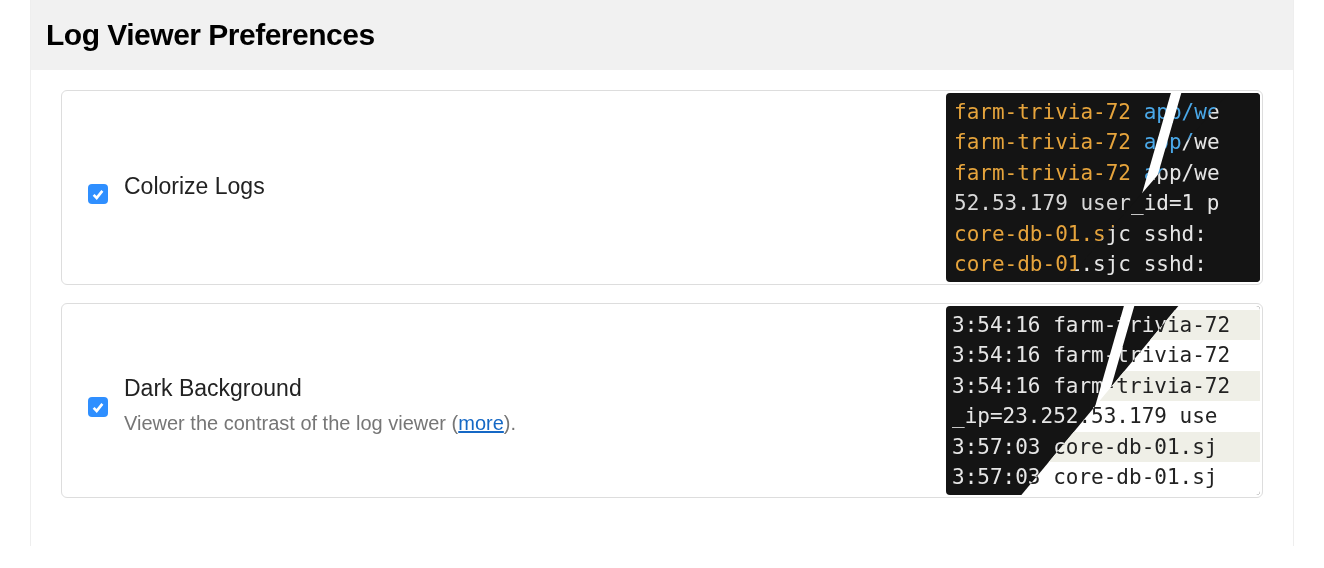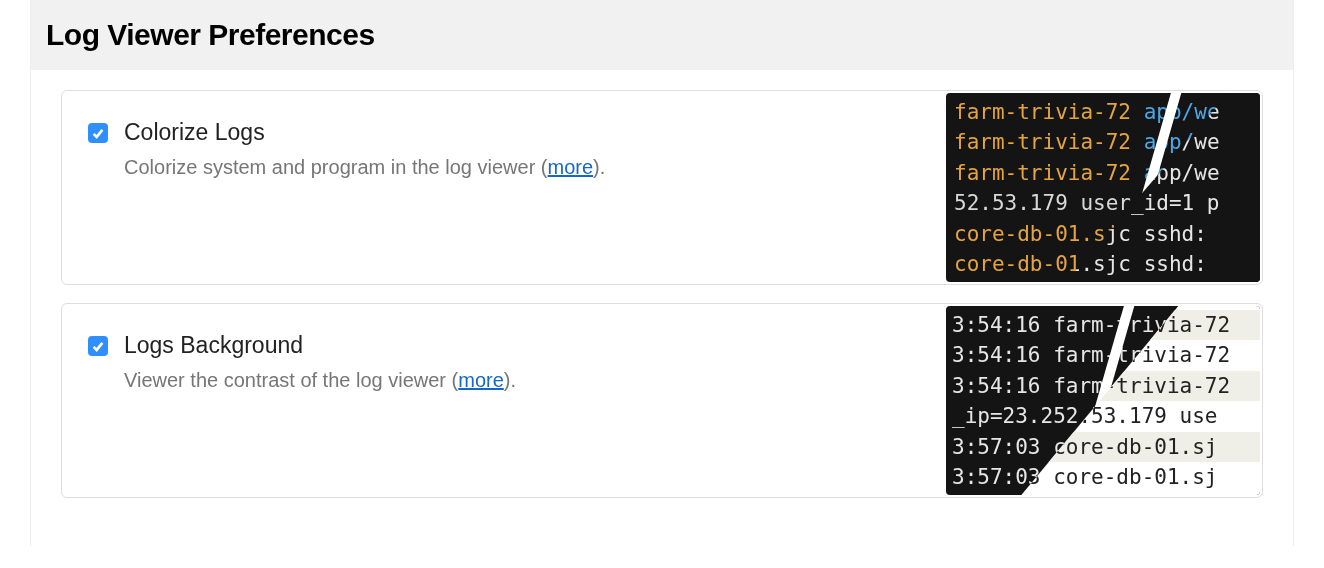--- a/index.html
+++ b/index.html
@@ -38,21 +38,21 @@
       position: relative;
       overflow: hidden;
       display: flex;
       align-items: stretch;
       min-height: 195px;
     }
     .pref-body {
       flex: 1;
       padding: 28px 26px 20px 26px;
       display: flex;
-      align-items: flex-start;
+      align-items: center;
       gap: 16px;
     }
     .checkbox {
       width: 20px;
       height: 20px;
       border-radius: 4px;
       background: #2f8fff;
       display: inline-flex;
       align-items: center;
       justify-content: center;
@@ -174,23 +174,20 @@
 
     <div class="pref-card">
       <div class="pref-body">
         <span class="checkbox">
           <svg viewBox="0 0 16 16">
               <polyline points="3,9 6.5,12.5 13,4.5"></polyline>
             </svg>
         </span>
         <div class="pref-text">
           <h3>Colorize Logs</h3>
-          <p>
-            <span>Colorize system and program in the log viewer (</span><a>more</a><span>).</span>
-          </p>
         </div>
       </div>
       <div class="preview preview-colorize">
         <div class="preview-inner">
           <div class="dark-layer">
             <div class="row"><span class="orange">farm-trivia-72</span> <span class="blue">app/we</span></div>
             <div class="row"><span class="orange">farm-trivia-72</span> <span class="blue">app/we</span></div>
             <div class="row"><span class="orange">farm-trivia-72</span> <span class="blue">app/we</span></div>
             <div class="row"><span class="grey">52.53.179 user_id=1 p</span></div>
             <div class="row"><span class="orange">core-db-01.sjc</span> <span class="blue">sshd:</span></div>
@@ -210,21 +207,21 @@
     </div>
 
     <div class="pref-card">
       <div class="pref-body">
         <span class="checkbox">
           <svg viewBox="0 0 16 16">
               <polyline points="3,9 6.5,12.5 13,4.5"></polyline>
             </svg>
         </span>
         <div class="pref-text">
-          <h3>Logs Background</h3>
+          <h3>Dark Background</h3>
           <p>
             <span>Viewer the contrast of the log viewer (</span><a>more</a><span>).</span>
           </p>
         </div>
       </div>
       <div class="preview preview-darkbg">
         <div class="preview-inner">
           <div class="dark-side">
             <div class="row">3:54:16 farm-trivia-72</div>
             <div class="row">3:54:16 farm-trivia-72</div>

